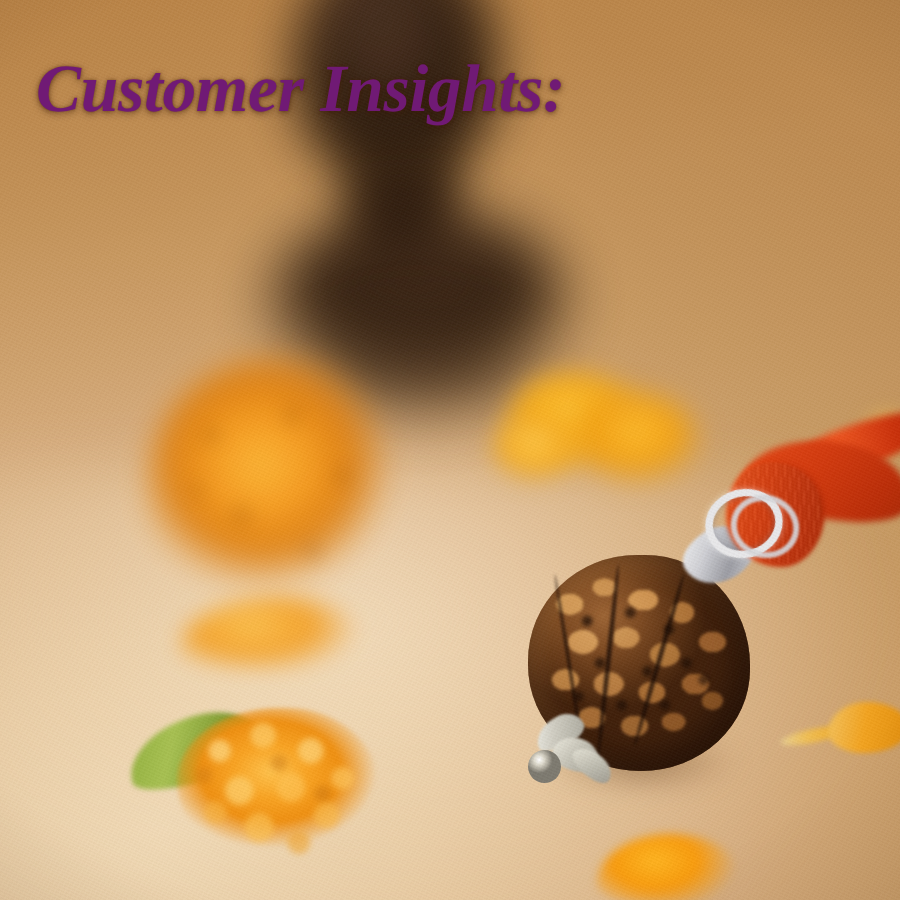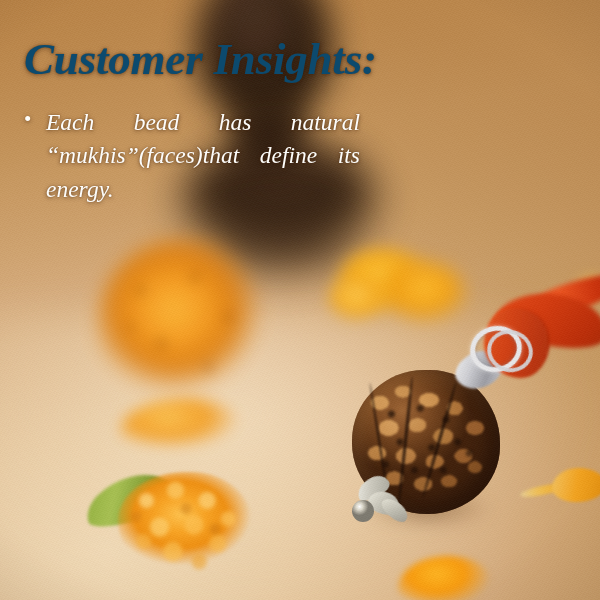--- a/index.html
+++ b/index.html
@@ -349,21 +349,21 @@
     left: 0; top: 0;
     width: 460px;
   }
   #page-title {
     position: absolute;
     left: 24px; top: 36px;
     width: 420px;
     font-size: 45px;
     font-weight: bold;
     font-style: italic;
-    color: #0c4a6e;
+    color: #701a75;
     letter-spacing: -0.2px;
     line-height: 1.06;
     text-shadow: 0 1px 5px rgba(60,28,6,.55), 0 0 2px rgba(70,35,8,.45);
     white-space: nowrap;
   }
   #bullet-list {
     position: absolute;
     left: 14px; top: 106px;
     width: 346px;
     margin: 0;
@@ -450,19 +450,16 @@
   <div class="layer" id="petal-bottom"></div>
   <div class="layer" id="petal-right-stalk"></div>
   <div class="layer" id="petal-right"></div>
 
   <div class="layer" id="bg-grain"></div>
   <div class="layer" id="vignette"></div>
 
   <div id="text-block">
     <div id="page-title">Customer Insights:</div>
     <ul id="bullet-list">
-      <li class="bullet-item justify-all">
-        <span>Each bead has natural “mukhis”(faces)that define its energy.</span>
-      </li>
     </ul>
   </div>
 
 </div>
 
 </body></html>

